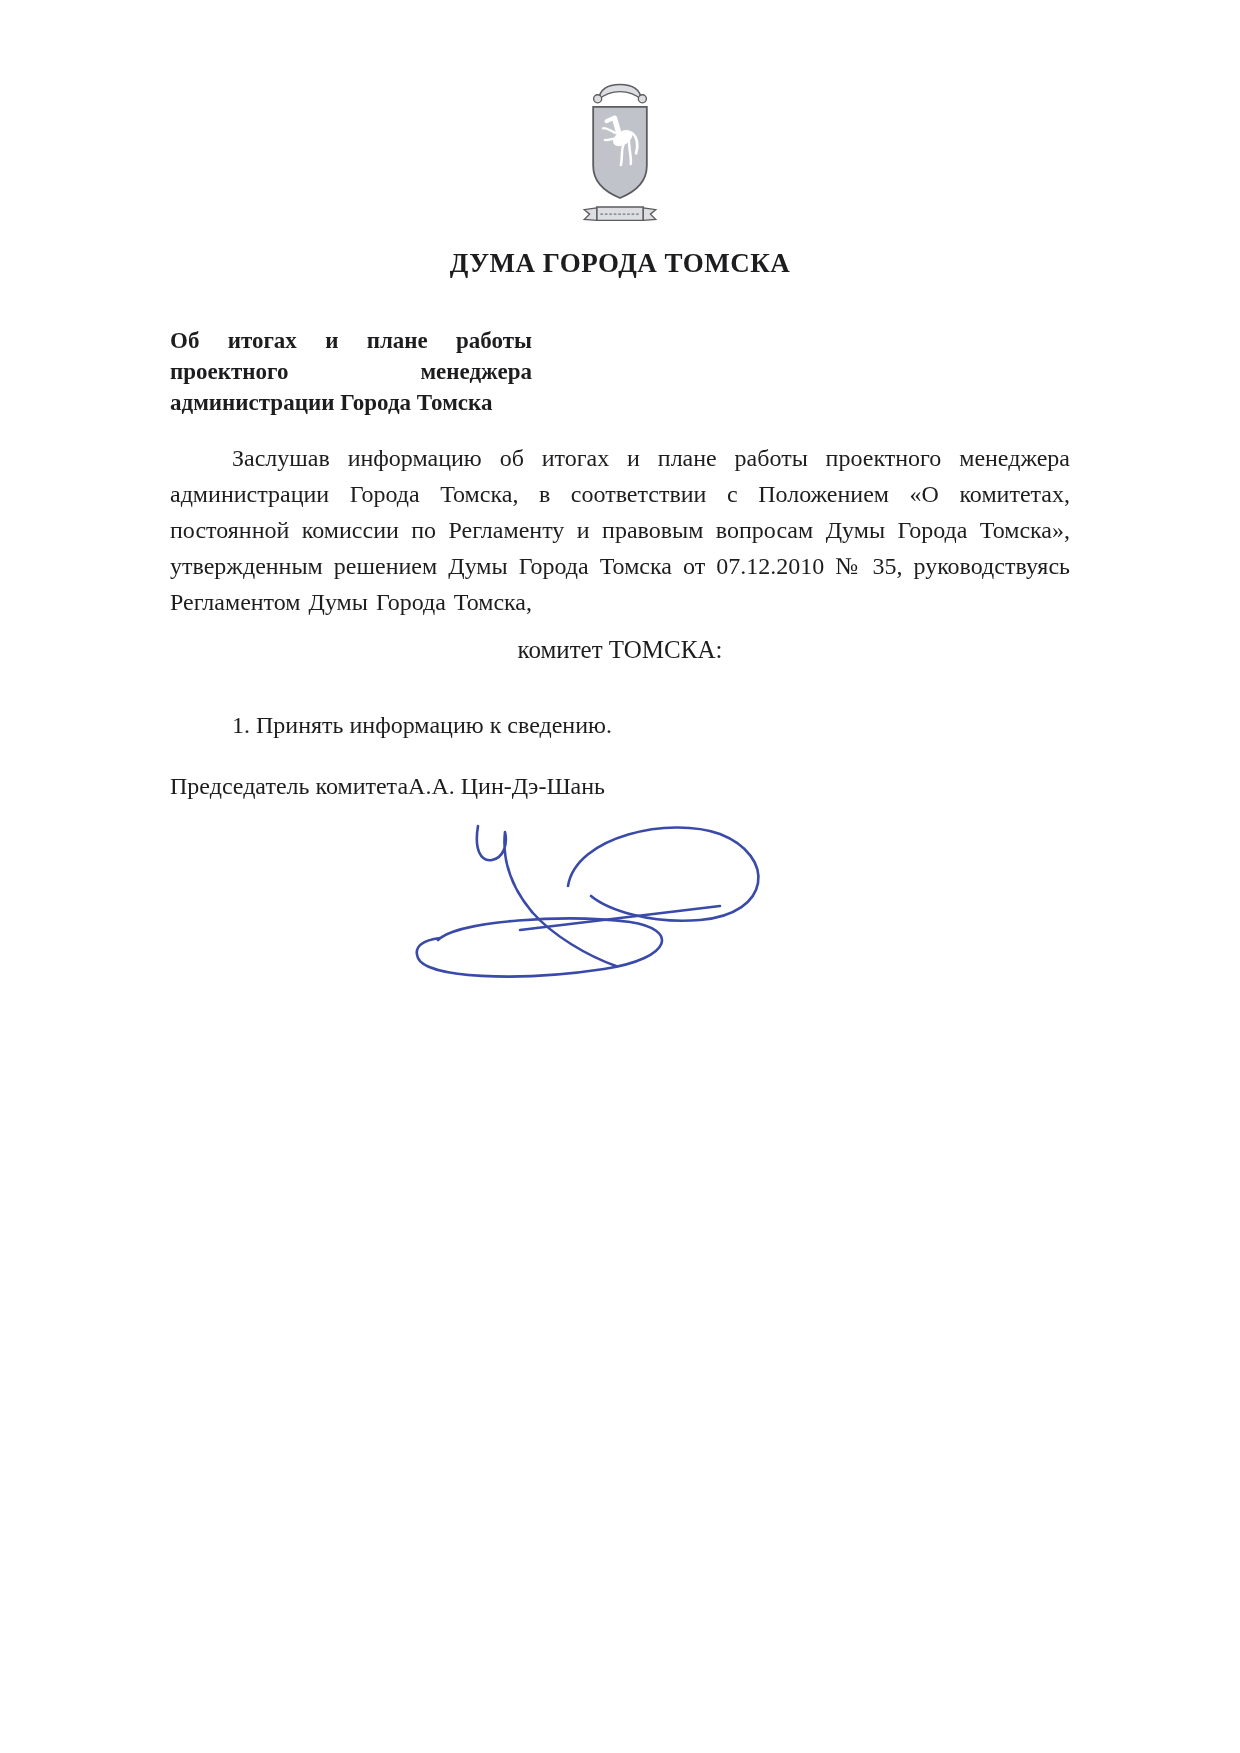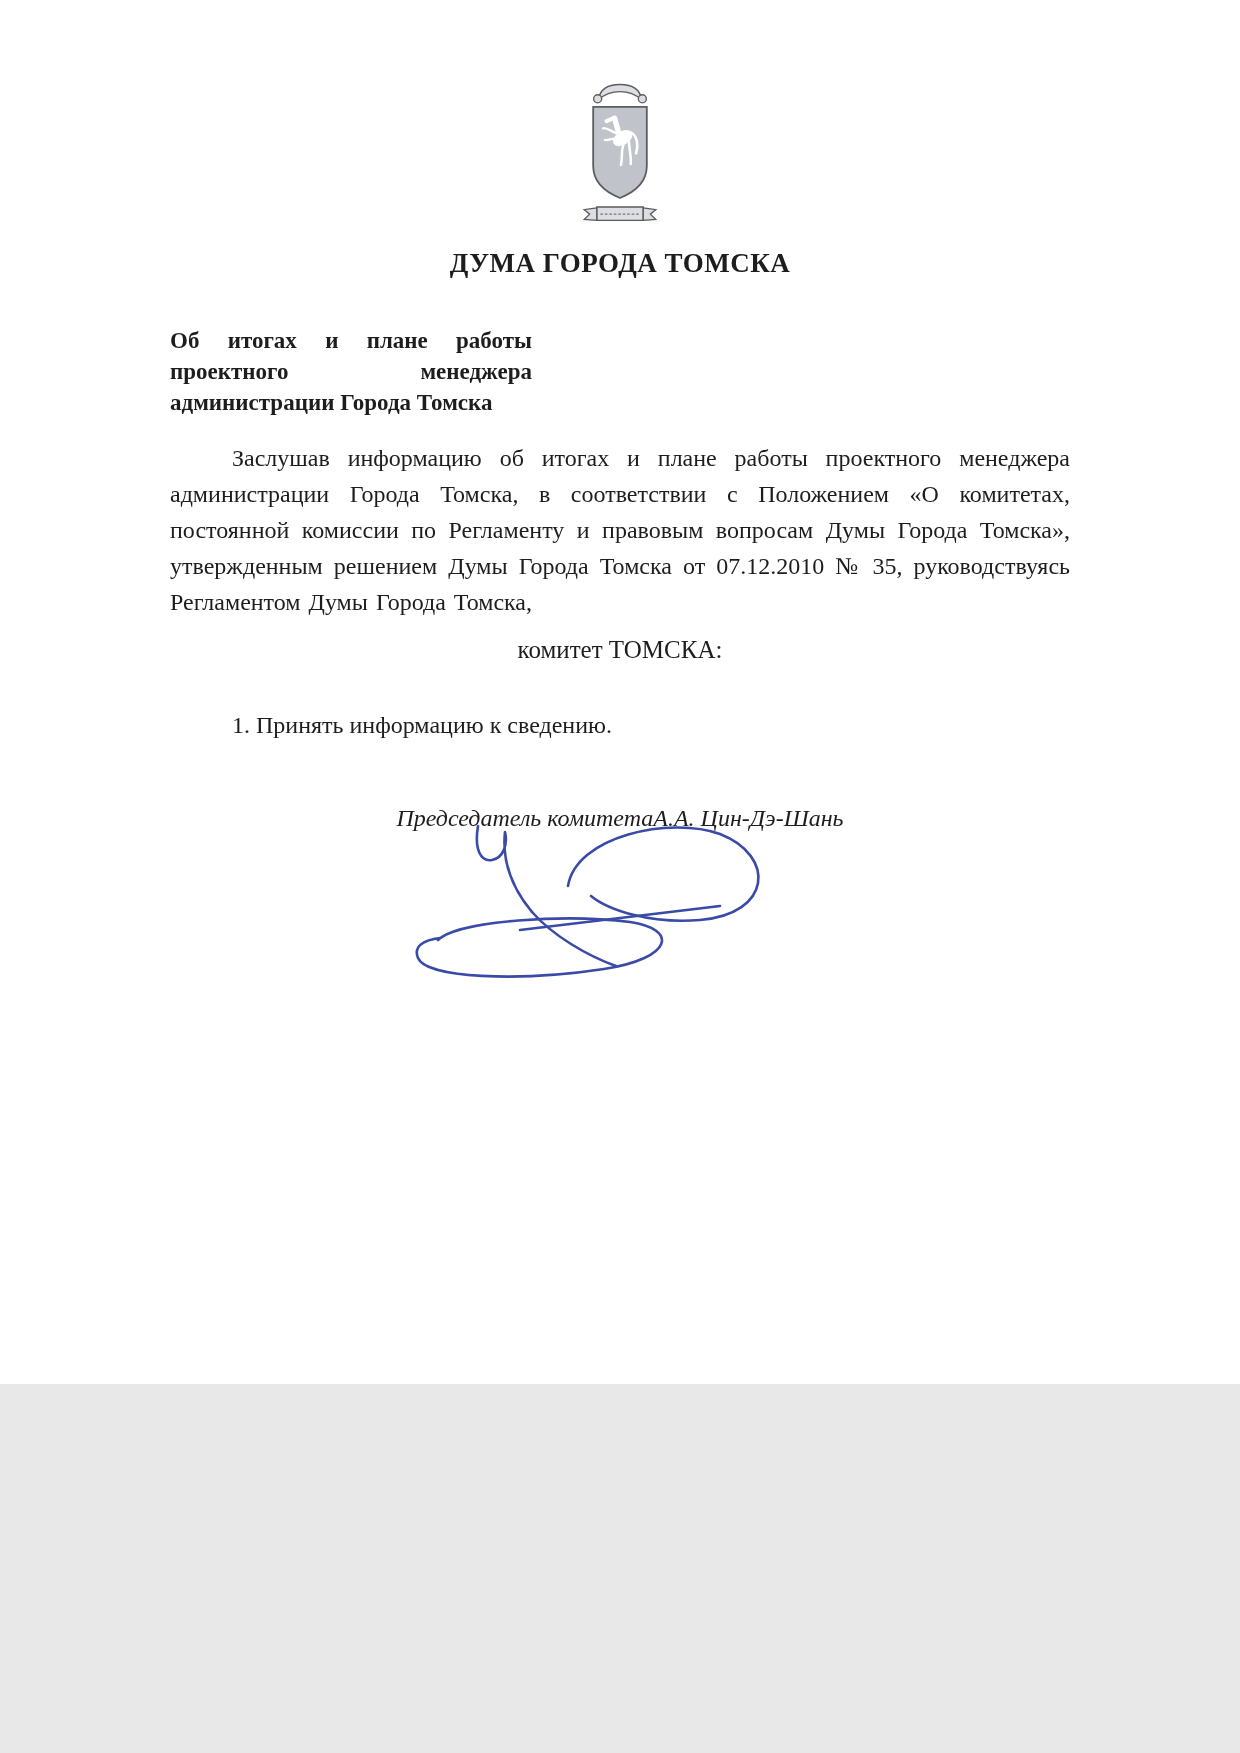--- a/index.html
+++ b/index.html
@@ -1,18 +1,18 @@
 <!DOCTYPE html>
 <html><head>
 <meta charset="utf-8">
 <style>
   html,body { margin:0; padding:0; background:#e8e8e8; }
   .page {
     position:relative;
-    width:1240px; height:1384px;
+    width:1240px; height:1753px;
     margin:0 auto;
     background:#ffffff;
     font-family:"Liberation Serif", serif;
     color:#1d1d1f;
     overflow:hidden;
   }
   .content { padding:0 170px; }
   .emblem-wrap { display:flex; justify-content:center; padding-top:80px; }
   .emblem-wrap svg { display:block; }
   .org-line1 {
@@ -38,22 +38,22 @@
     text-align:justify;
   }
   .body-par {
     margin-top:22px; font-size:24px; line-height:1.5;
     text-align:justify; text-indent:62px;
     word-spacing:2px;
   }
   .reshil { text-align:center; font-size:25px; margin-top:16px; }
   .res-item { font-size:24px; margin-top:48px; text-indent:62px; }
   .sign-row {
-    display:flex; justify-content:center; align-items:baseline;
-    margin-top:66px; font-size:24px;font-style:italic;
+    display:flex; justify-content:flex-start; align-items:baseline;
+    margin-top:34px; font-size:24px;
   }
   .signature-svg {
     position:absolute; left:378px; top:808px;
     width:440px; height:200px;
     pointer-events:none;
   }
 </style>
 </head>
 <body>
 

